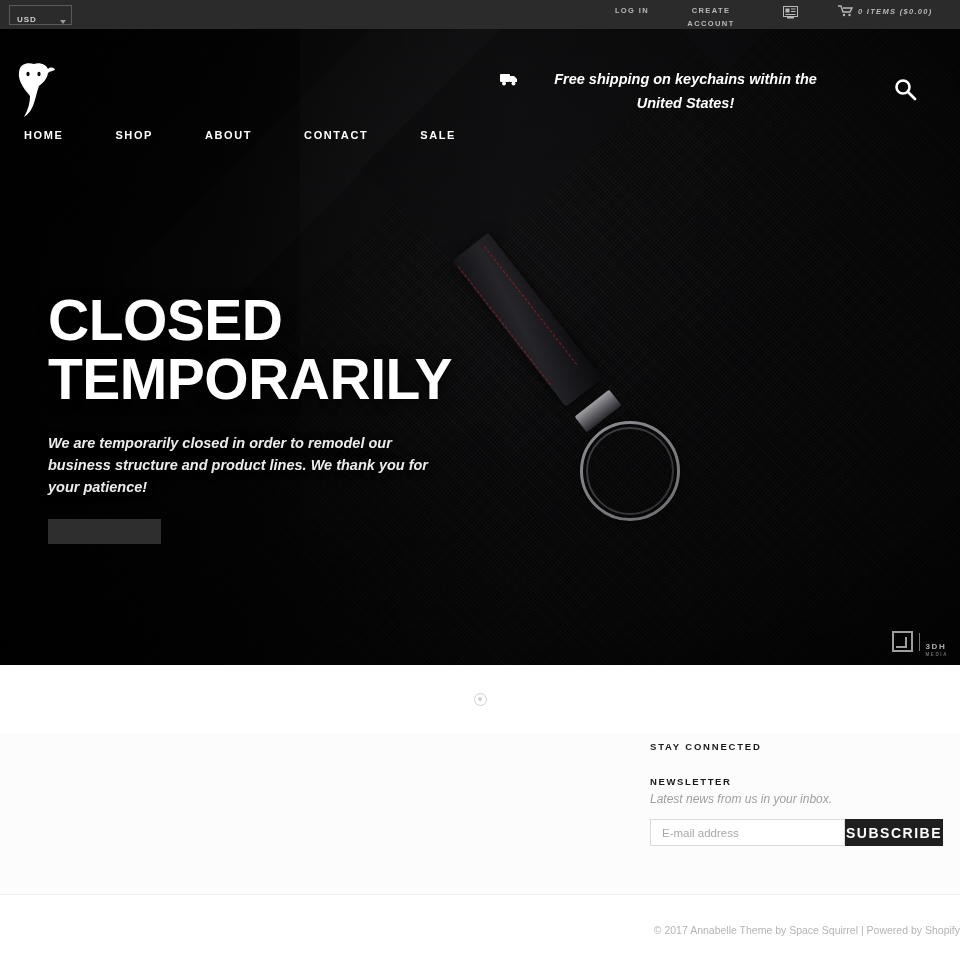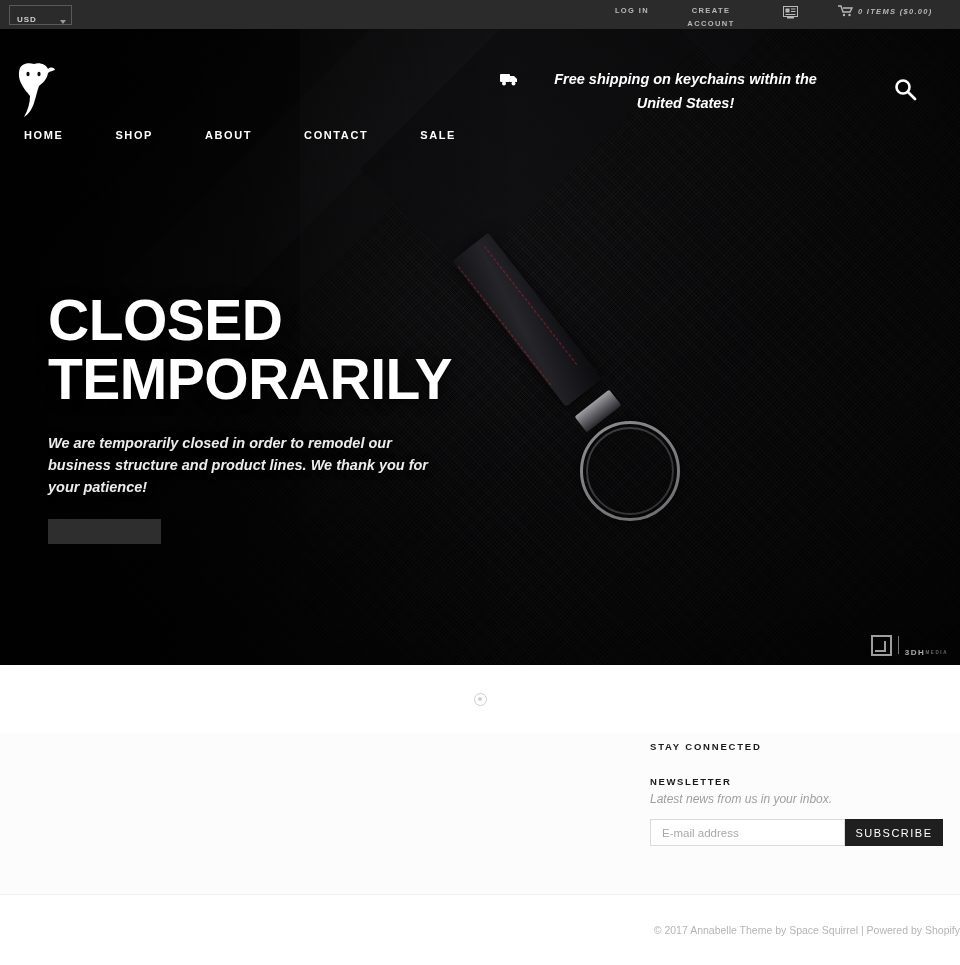--- a/index.html
+++ b/index.html
@@ -142,21 +142,21 @@
   .watermark{
     position:absolute; right:12px; bottom:8px; z-index:6;
     display:flex; align-items:center; gap:6px; opacity:.75;
   }
   .wm-sq{
     width:21px;height:21px;border:2px solid #d2d2d2;
     display:flex;align-items:flex-end;justify-content:flex-start;
   }
   .wm-inner{ width:11px;height:11px;border-bottom:2px solid #d2d2d2;border-right:2px solid #d2d2d2;margin:0 0 2px 2px;}
   .wm-div{ width:1px;height:18px;background:#9a9a9a; }
-  .wm-txt{ display:flex;flex-direction:row;line-height:1;margin-top:16px; }
+  .wm-txt{ display:flex;flex-direction:column;line-height:1;margin-top:16px; }
   .wm-big{ color:#e2e2e2;font-size:8px;font-weight:bold;letter-spacing:1.6px; }
   .wm-small{ color:#8e8e8e;font-size:4.5px;font-weight:bold;letter-spacing:1.6px;margin-top:2px; }
 
   
   .carousel-strip{
     width:960px; height:68px; background:#fff;
     display:flex; align-items:center; justify-content:center;
   }
   .dot{
     width:13px;height:13px;border-radius:50%;
@@ -182,21 +182,21 @@
   }
   .nl-form{ margin-top:13px; display:flex; }
   .nl-input{
     width:195px; height:27px; border:1px solid #dadada; background:#fff;
     padding:0 11px; font-size:11.5px; color:#555;
     font-family:"Liberation Sans", sans-serif;
   }
   .nl-input::placeholder{ color:#a8a8a8; }
   .nl-btn{
     width:98px; height:27px; background:#1f1f1f; border:none; color:#fff;
-    font-size:11px; font-weight:normal; letter-spacing:1.5px; cursor:pointer;
+    font-size:14px; font-weight:bold; letter-spacing:1.5px; cursor:pointer;
     font-family:"Liberation Sans", sans-serif;
   }
 
   
   .copyrow{
     width:960px; height:71px; background:#fff;
     border-top:1px solid #f0f0f0;
     display:flex; align-items:center; justify-content:flex-end;
   }
   .copytext{ color:#b4b4b4; font-size:10.5px; }

